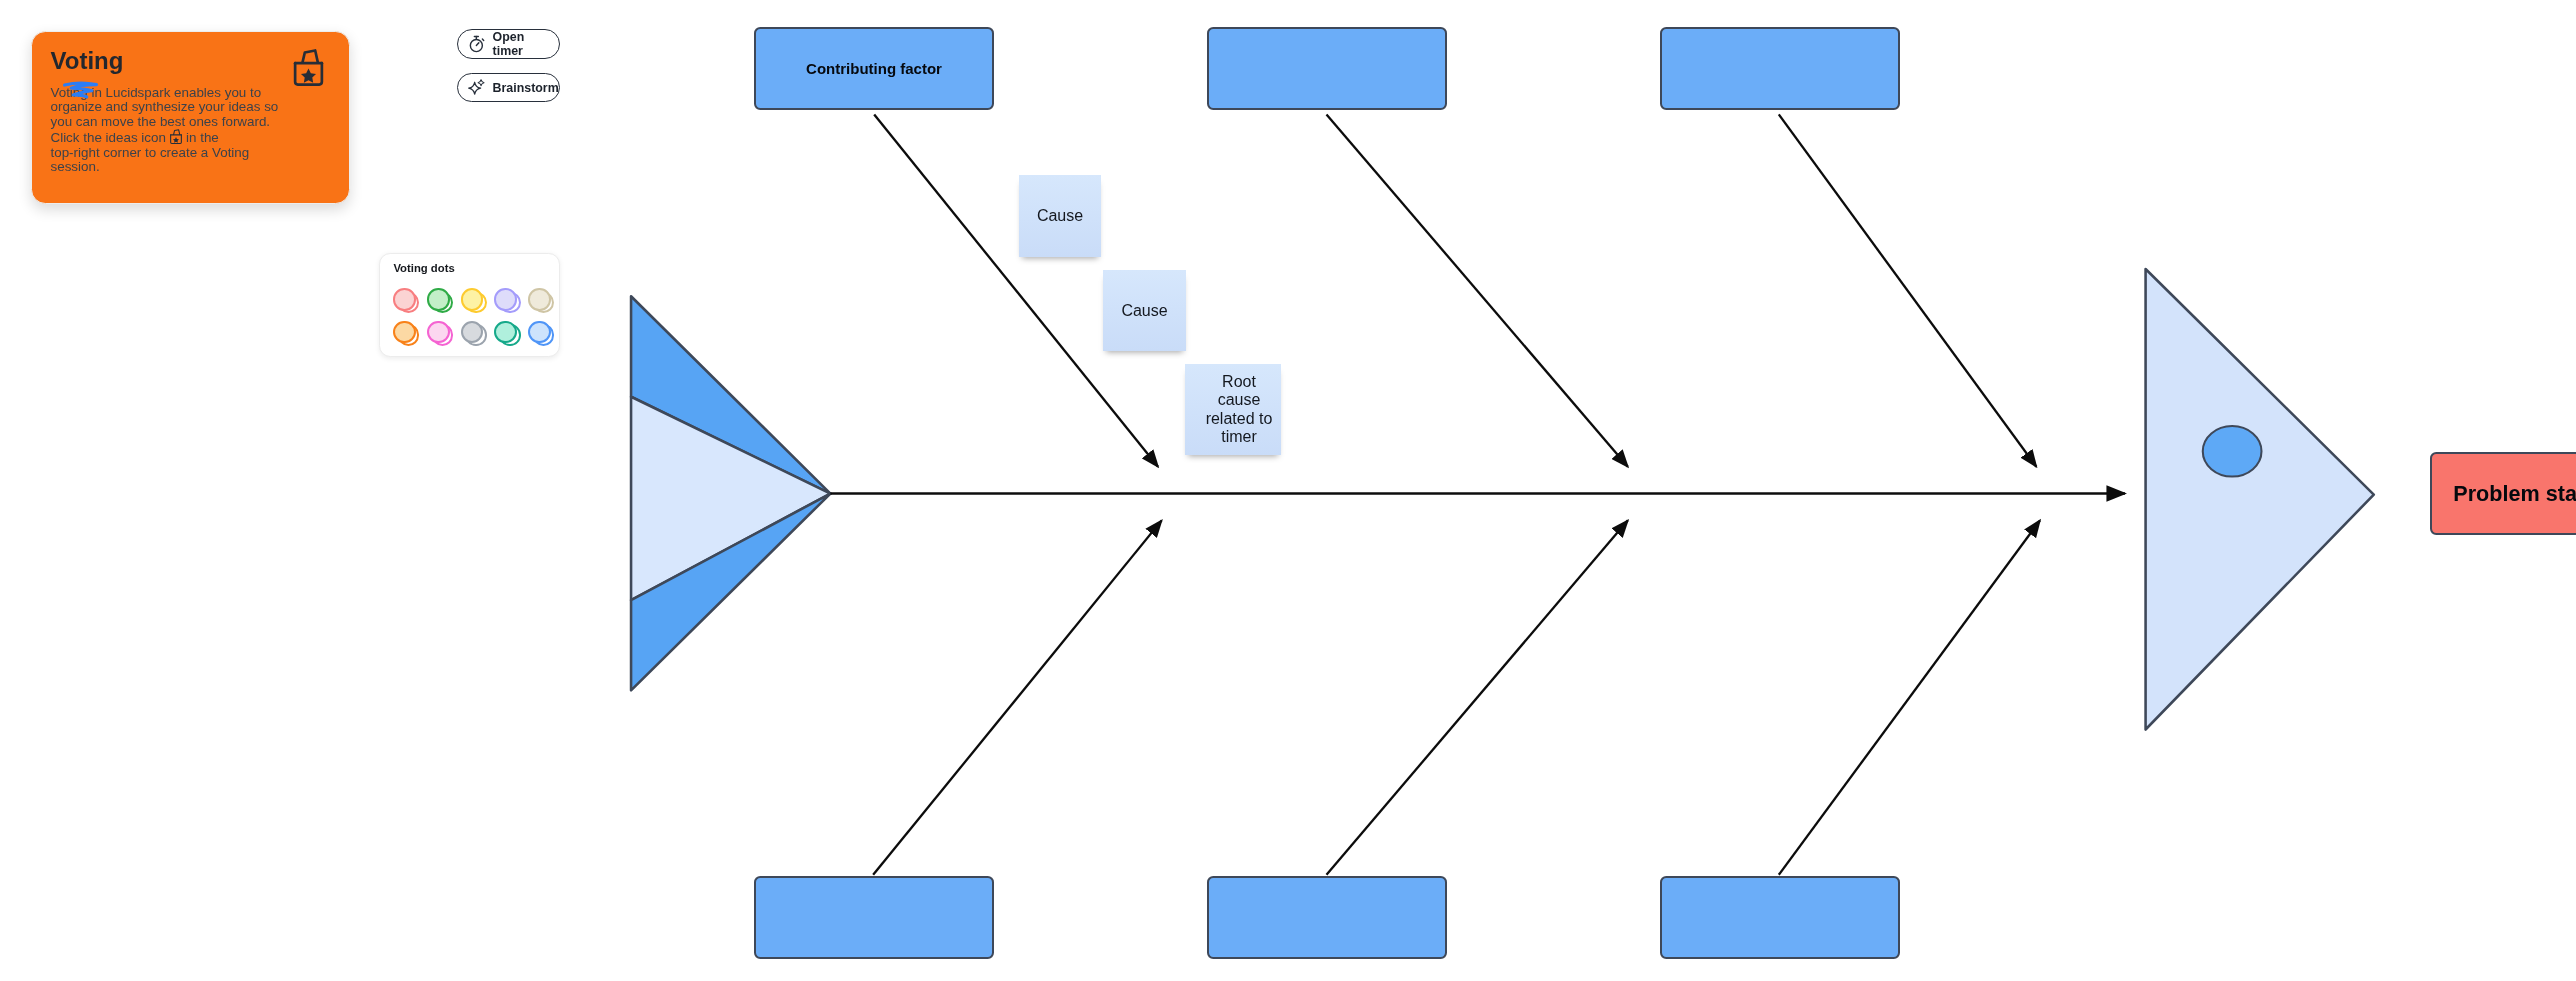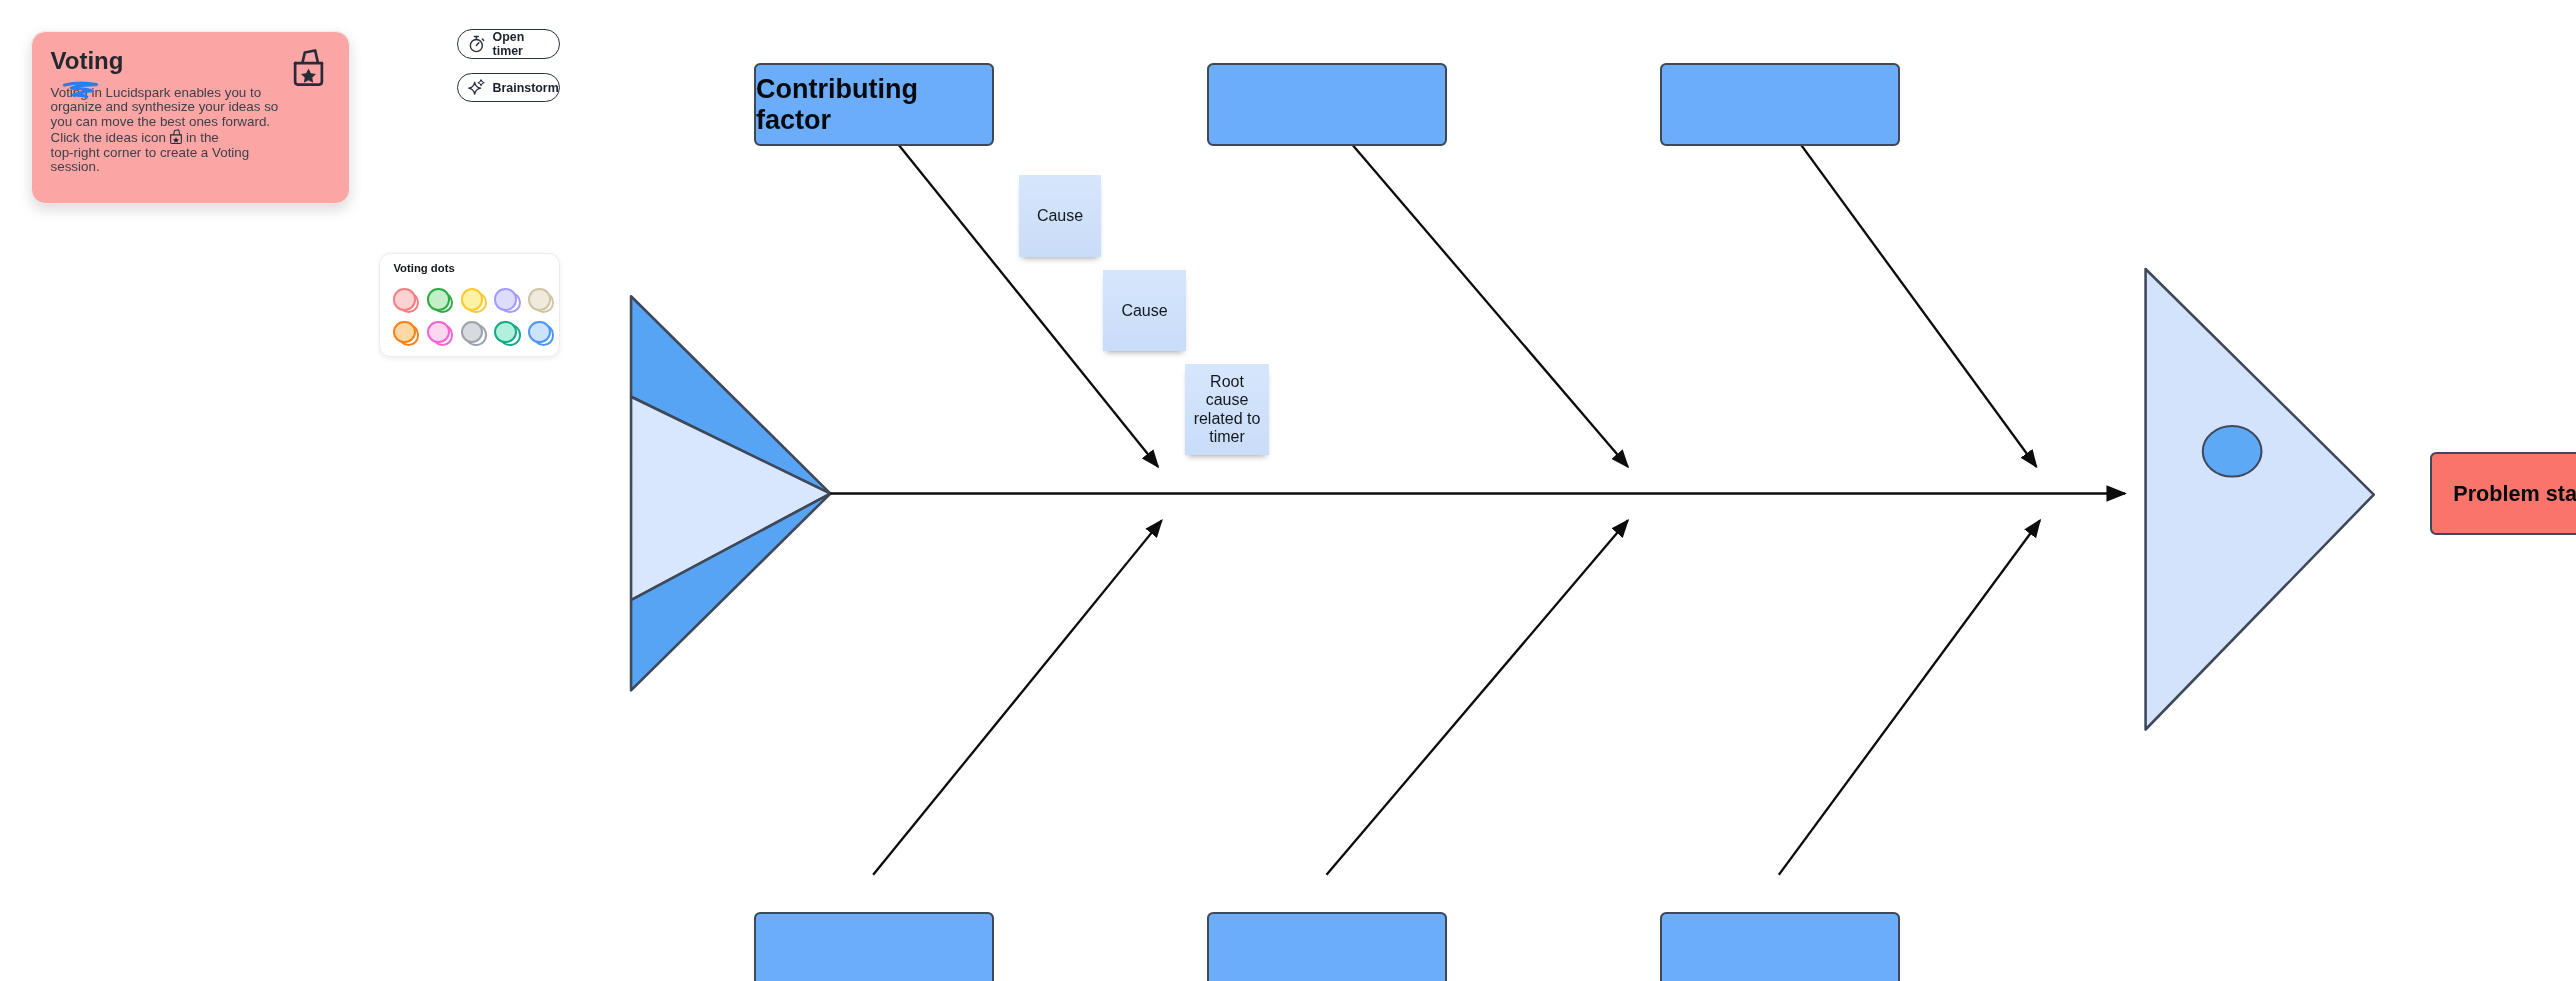--- a/index.html
+++ b/index.html
@@ -7,35 +7,35 @@
        font-family:"Liberation Sans",sans-serif;-webkit-font-smoothing:antialiased;}
   .canvas{position:absolute;inset:0;background:#ffffff;}
 
   
   .diagram-svg{position:absolute;left:0;top:0;z-index:1;}
 
   
   .factor-box{position:absolute;width:240px;height:83px;background:#6badf8;
     border:2.6px solid #3e4859;border-radius:6.2px;box-sizing:border-box;z-index:2;
     display:flex;align-items:center;justify-content:center;
-    font-size:27px;font-weight:bold;color:#06090e;margin-top:36px;}
+    font-size:15px;font-weight:bold;color:#06090e;}
   .problem-box{position:absolute;left:2430px;top:452px;width:241px;height:83px;
     background:#f9756c;border:2.6px solid #3e4859;border-radius:6.2px;box-sizing:border-box;z-index:2;
     display:flex;align-items:center;justify-content:center;
     font-size:21.6px;font-weight:bold;color:#06090e;}
 
   
   .sticky{position:absolute;background:linear-gradient(#d6e7fc,#c9dcf8);z-index:2;
     display:flex;align-items:center;justify-content:center;text-align:center;
     font-size:16px;color:#14181f;box-shadow:0 5.2px 6.2px -3.1px rgba(0,0,0,.35);}
   .sticky .lines span{display:block;line-height:18.5px;}
 
   
   .voting-card{position:absolute;left:31px;top:31px;width:319px;height:173px;z-index:3;
-    background:#fca5a5;border:0.5px solid #ededed;border-radius:14.4px;box-sizing:border-box;
+    background:#f97316;border:0.5px solid #ededed;border-radius:14.4px;box-sizing:border-box;
     box-shadow:0 5.2px 13.4px rgba(0,0,0,.14);padding:15.5px 18.5px;}
   .vc-title{font-size:24px;font-weight:bold;color:#23272e;line-height:1.05;}
   .vc-scribble{position:absolute;left:31px;top:49px;width:35px;height:21.6px;}
   .vc-ballot{position:absolute;right:23px;top:14.4px;width:35px;height:45px;color:#262d37;}
   .vc-body{margin-top:13.4px;font-size:13.4px;line-height:14.4px;color:#3c424a;}
   .vc-inline-ballot{width:14px;height:16px;vertical-align:-3.1px;margin:0 3.1px;color:#262d37;}
 
   .pill-btn{position:absolute;left:457px;width:103px;height:30px;z-index:3;background:#fff;
     border:1.5px solid #28303c;border-radius:16.5px;box-sizing:border-box;cursor:pointer;
     display:flex;align-items:center;gap:6.2px;padding:0 6.2px 0 8.8px;
@@ -132,21 +132,21 @@
   <div class="problem-box">
     <span>Problem statement</span>
   </div>
 
   <div class="sticky" style="left:1019px;top:175px;width:82px;height:82px;">
     <span>Cause</span>
   </div>
   <div class="sticky" style="left:1103px;top:270px;width:83px;height:81px;">
     <span>Cause</span>
   </div>
-  <div class="sticky" style="left:1185px;top:364px;width:84px;height:91px;">
+  <div class="sticky" style="left:1185px;top:364px;width:84px;height:91px;padding-left:12px;">
     <span class="lines">
       <span>Root</span>
       <span>cause</span>
       <span>related to</span>
       <span>timer</span>
     </span>
   </div>
 
   <div class="voting-card">
     <div class="vc-title">Voting</div>

